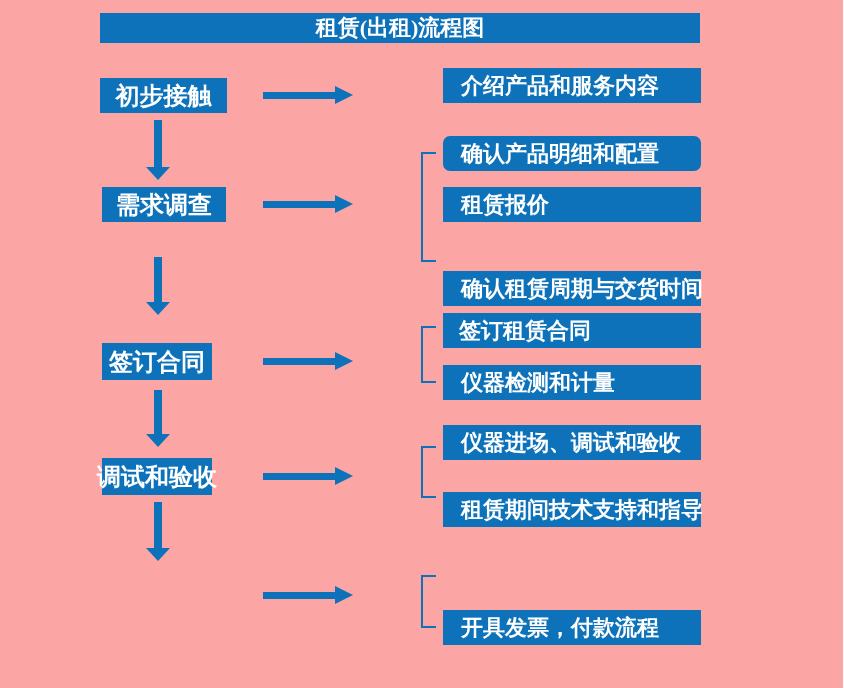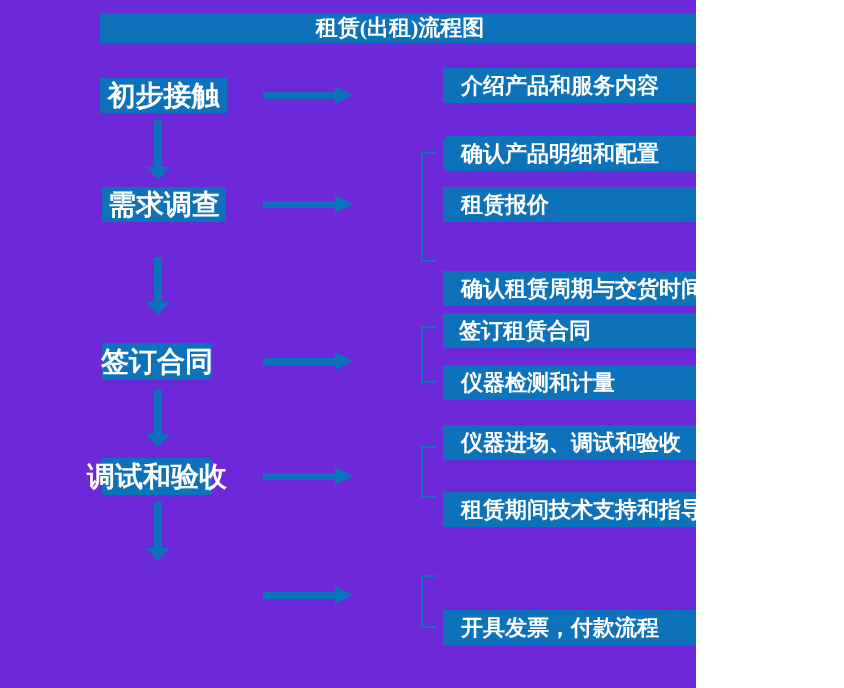--- a/index.html
+++ b/index.html
@@ -3,23 +3,23 @@
 <meta charset="utf-8">
 <style>
   :root { --primary: #0d72b9; --onprimary: #ffffff; }
   * { box-sizing: border-box; margin: 0; padding: 0; }
   body {
     background: #ffffff;
     font-family: "Liberation Serif", "DejaVu Serif", serif;
   }
   .canvas {
     position: relative;
-    width: 696px;
+    width: 843px;
     height: 688px;
-    background: #6d28d9;
+    background: #fca5a5;
     overflow: hidden;
   }
   .title-bar {
     position: absolute;
     left: 100px; top: 13px; width: 600px; height: 30px;
     background: var(--primary);
     color: var(--onprimary);
     font-size: 22px;
     font-weight: bold;
     text-align: center;
@@ -29,21 +29,21 @@
     position: absolute;
     background: var(--primary);
     color: var(--onprimary);
     font-weight: bold;
     display: flex;
     align-items: center;
     white-space: nowrap;
   }
   .stage {
     justify-content: center;
-    font-size: 28px;
+    font-size: 24px;
   }
   .out {
     left: 443px;
     width: 258px;
     height: 35px;
     padding-left: 18px;
     font-size: 22px;
   }
   
   .h-arrow { position: absolute; width: 90px; height: 18px; }

